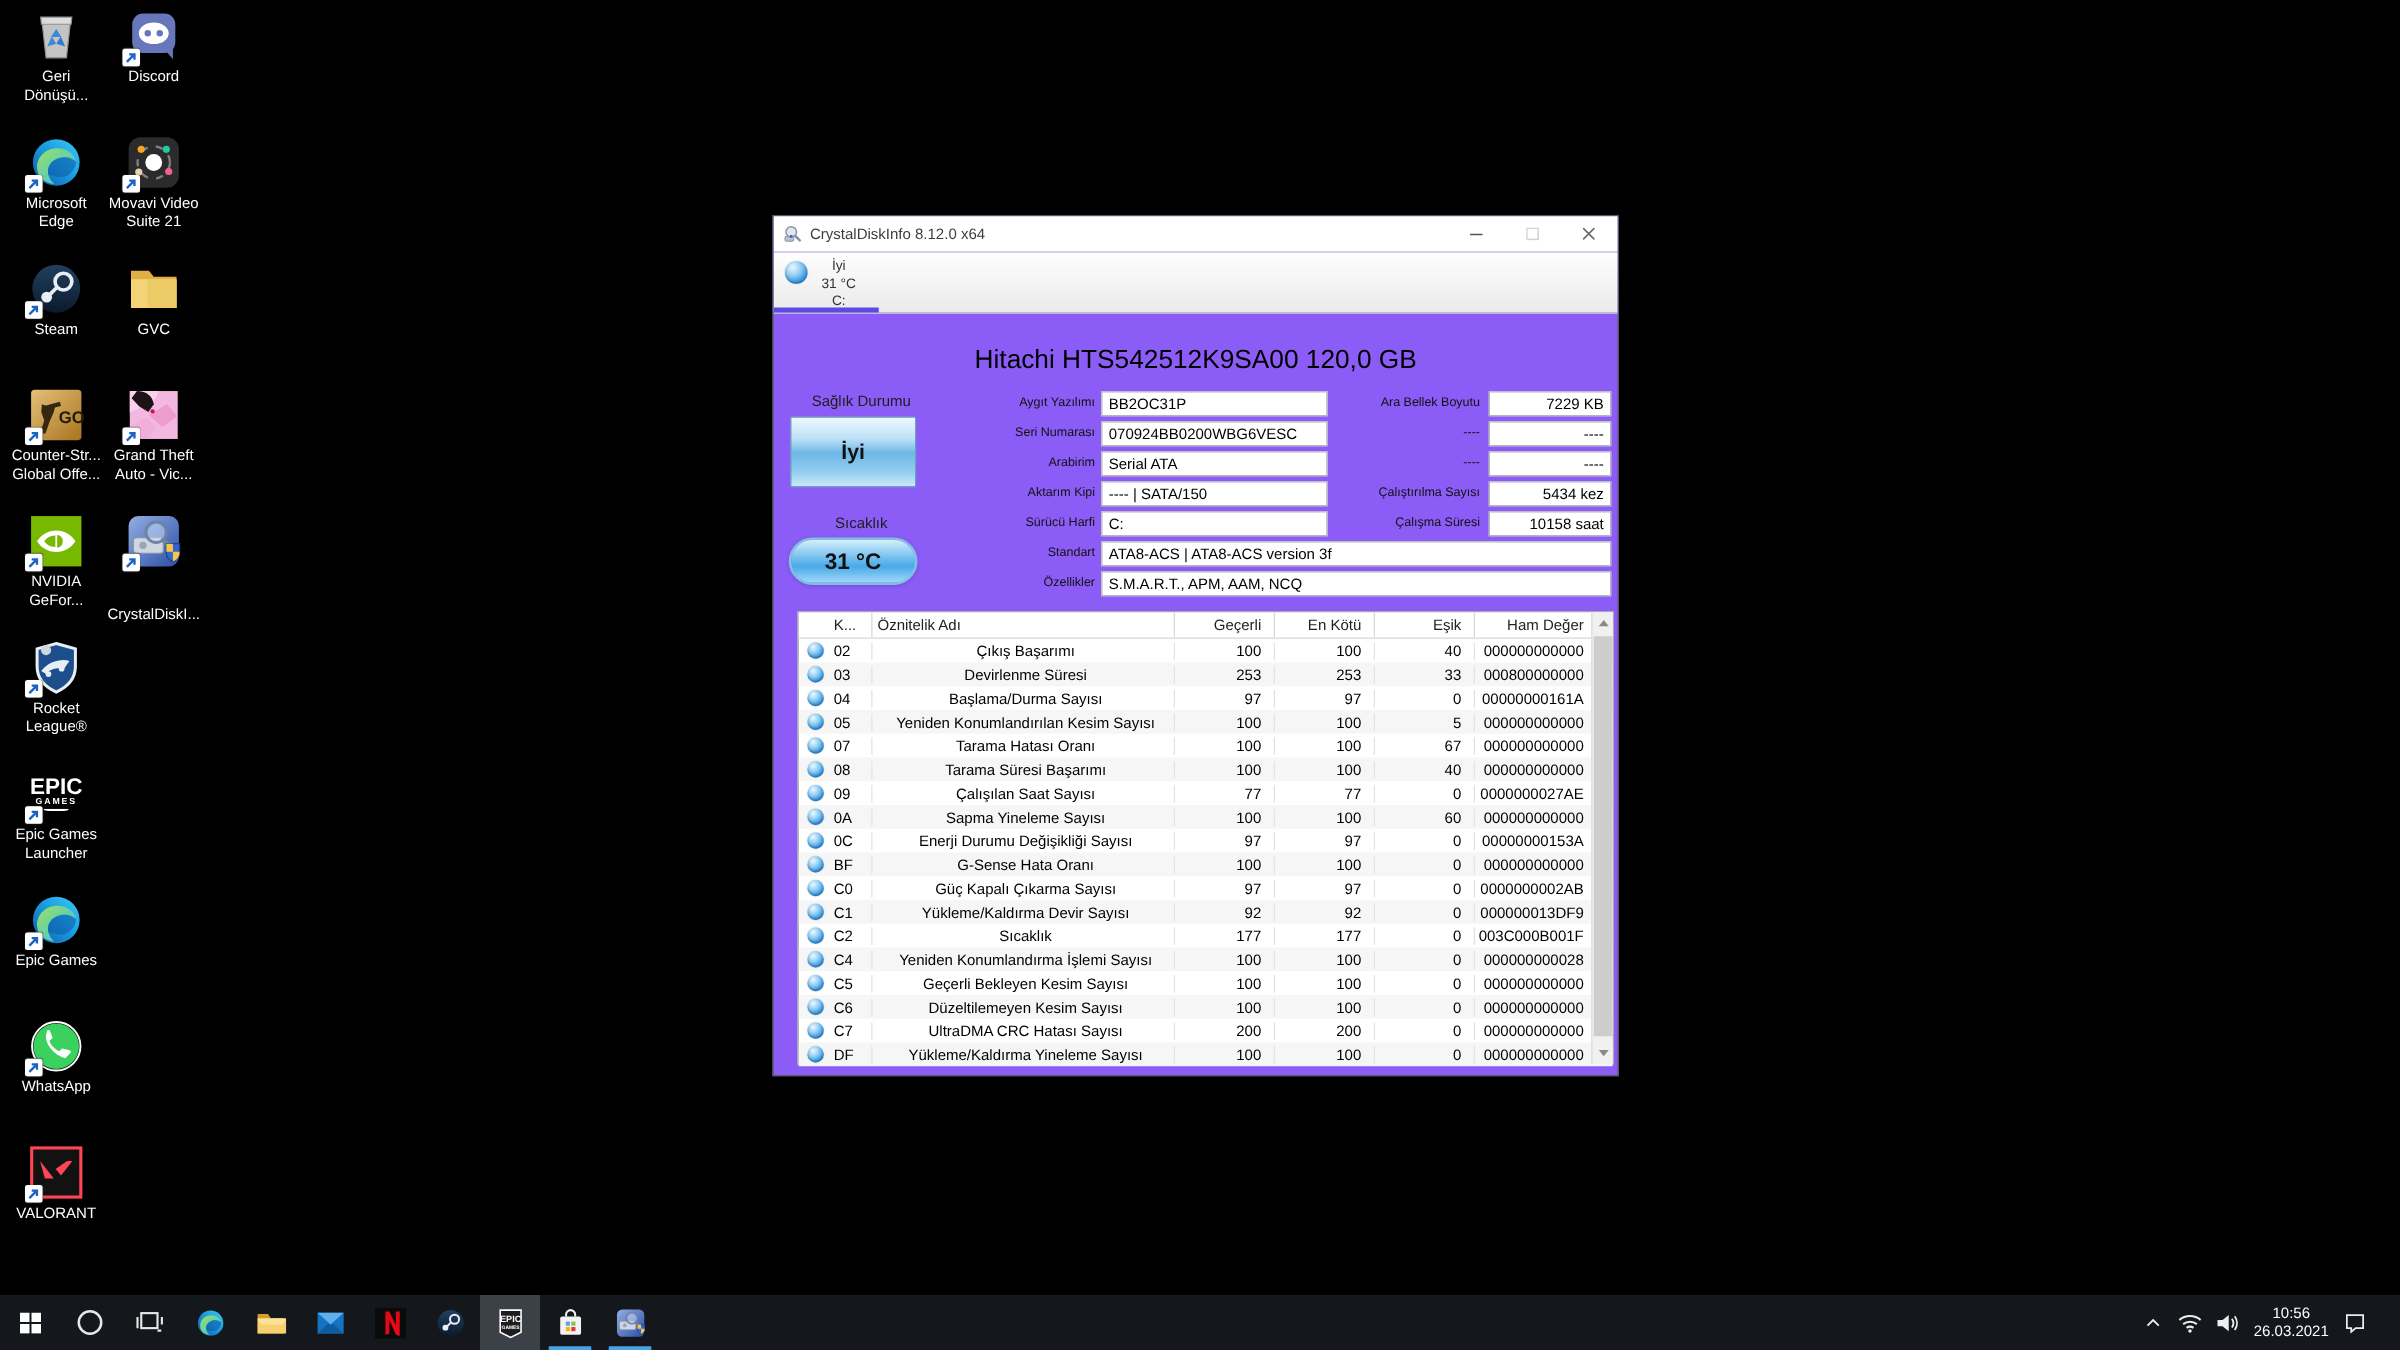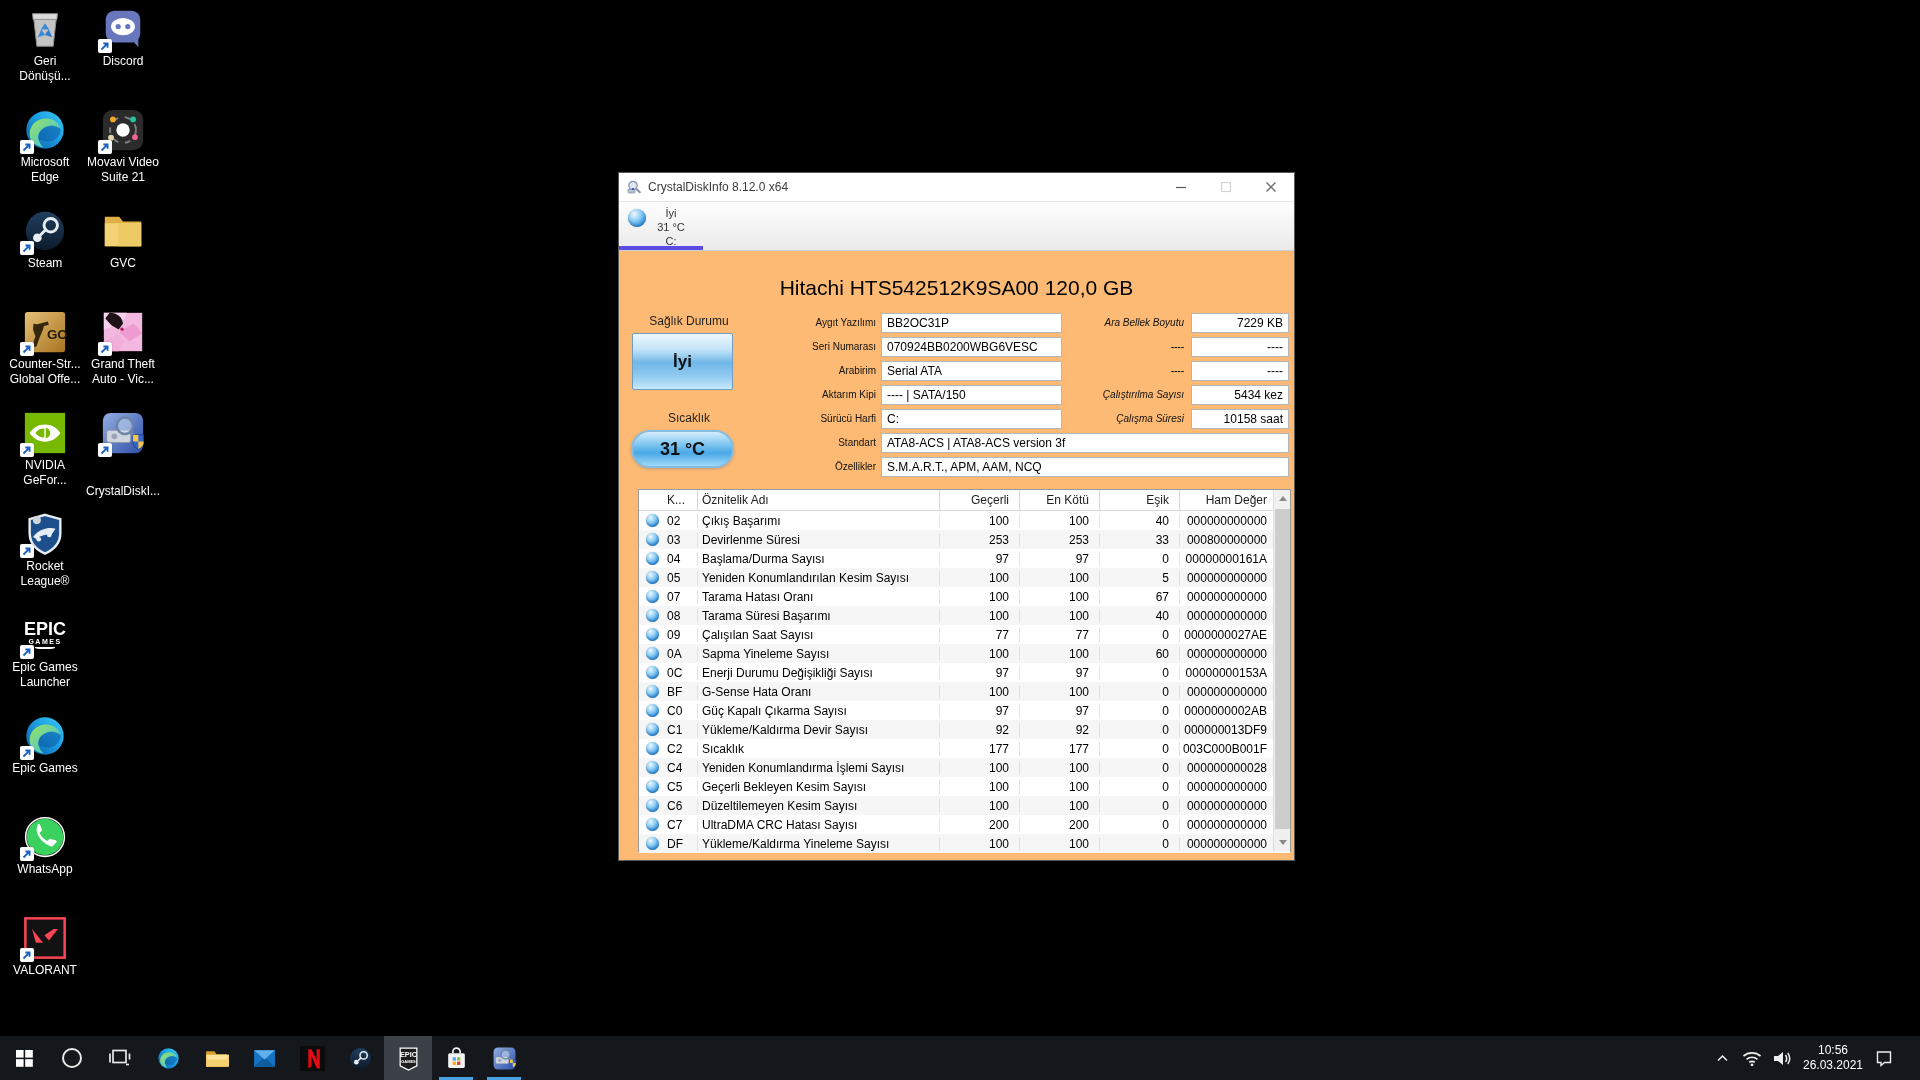--- a/index.html
+++ b/index.html
@@ -20,21 +20,21 @@
     display:flex; align-items:center; justify-content:center; }
   .shortcut-arrow svg { width:10px; height:10px; }
   .epic-art { width:46px; height:46px; display:flex; flex-direction:column; align-items:center;
     justify-content:center; color:#fff; }
   .epic-word { font-size:18px; font-weight:bold; line-height:17px; }
   .epic-sub { font-size:7px; font-weight:bold; letter-spacing:1.5px; }
   .epic-line { width:20px; height:3px; border-bottom:2px solid #fff; border-radius:40%; margin-top:1px; }
 
   
   #cdi-window { position:absolute; left:618px; top:172px; width:677px; height:689px;
-    background:#fdba74; border:1px solid #5a5a5a; box-shadow:2px 12px 34px rgba(0,0,0,.65); }
+    background:#8b5cf6; border:1px solid #5a5a5a; box-shadow:2px 12px 34px rgba(0,0,0,.65); }
   .titlebar { height:28px; display:flex; align-items:center; padding-left:7px; background:#fff; }
   .titlebar .app-ico { width:16px; height:16px; }
   .title-text { font-size:12px; color:#3c3c3c; margin-left:6px; }
   .controls { margin-left:auto; display:flex; height:100%; }
   .ctrl { width:45px; height:100%; display:flex; align-items:center; justify-content:center; }
   .menubar { height:22px; display:flex; align-items:center; font-size:12px; color:#1d1d1d; padding-left:3px; background:#fff; }
   .menu-item { padding:0 9px; height:100%; display:flex; align-items:center; }
   .drivebar { height:50px; background:linear-gradient(#fefefe,#eaeaea); border-top:1px solid #e6e6e6;
     border-bottom:1px solid #cfcfcf; position:relative; }
   .drive-tab { position:absolute; left:0; top:0; width:84px; height:100%; }
@@ -61,34 +61,34 @@
     background:linear-gradient(180deg,#d6eefd 0%,#7cc4f0 38%,#4aa9e8 62%,#9fd9f8 100%);
     display:flex; align-items:center; justify-content:center;
     font-size:18px; font-weight:bold; color:#111; box-shadow:0 1px 3px rgba(0,60,120,.25); }
 
   .f-row { position:absolute; height:20px; left:130px; }
   .f-label { position:absolute; left:0; top:0; width:127px; text-align:right; line-height:20px; font-size:10px; color:#111; white-space:nowrap; }
   .f-box { position:absolute; left:132px; top:0; height:20px; border:1px solid #b5b5b5; background:#fff;
     font-size:12px; line-height:18px; padding:0 5px; color:#000; white-space:nowrap; overflow:hidden; }
   .f-left .f-box { width:181px; }
   .f-right { left:440px; }
-  .f-right .f-label { width:125px;font-style:italic; }
+  .f-right .f-label { width:125px; }
   .f-right .f-box { left:132px; width:98px; text-align:right; }
   .f-wide .f-box { width:408px; }
 
   .smart-table { position:absolute; left:19px; top:316px; width:653px; height:363px;
     border:1px solid #9a9a9a; background:#fff; }
   .smart-header { display:flex; height:21px; border-bottom:1px solid #d8d8d8; background:#fff;
     font-size:12px; color:#222; align-items:center; }
   .smart-header > div { height:100%; display:flex; align-items:center; }
   .smart-row { display:flex; height:19px; align-items:center; font-size:12px; color:#000; }
   .smart-row:nth-child(even) { background:#f6f6f6; }
   .c-status { width:26px; justify-content:center; display:flex; }
   .c-id { width:32px; padding-left:2px; }
-  .c-name { width:242px; padding-left:4px; overflow:hidden; white-space:nowrap; }
+  .c-name { width:242px; padding-left:4px; overflow:hidden; white-space:nowrap;text-align:center; }
   .c-cur, .c-worst, .c-th { width:80px; text-align:right; padding-right:10px; }
   .c-raw { width:96px; text-align:right; padding-right:8px; }
   .smart-header .c-cur, .smart-header .c-worst, .smart-header .c-th, .smart-header .c-raw { justify-content:flex-end; }
   .vline { border-left:1px solid #e2e2e2; }
   .smart-header .vline { border-left:1px solid #d8d8d8; }
   .row-sphere { width:13px; height:13px; }
   .smart-scrollbar { position:absolute; right:0; top:0; width:17px; height:361px; background:#f0f0f0; border-left:1px solid #dcdcdc; }
   .sb-btn { position:absolute; left:0; width:17px; height:17px; display:flex; align-items:center; justify-content:center; }
   .sb-up { top:0; } .sb-down { bottom:0; }
   .sb-tri-up { width:0; height:0; border-left:4px solid transparent; border-right:4px solid transparent; border-bottom:5px solid #8a8a8a; }

